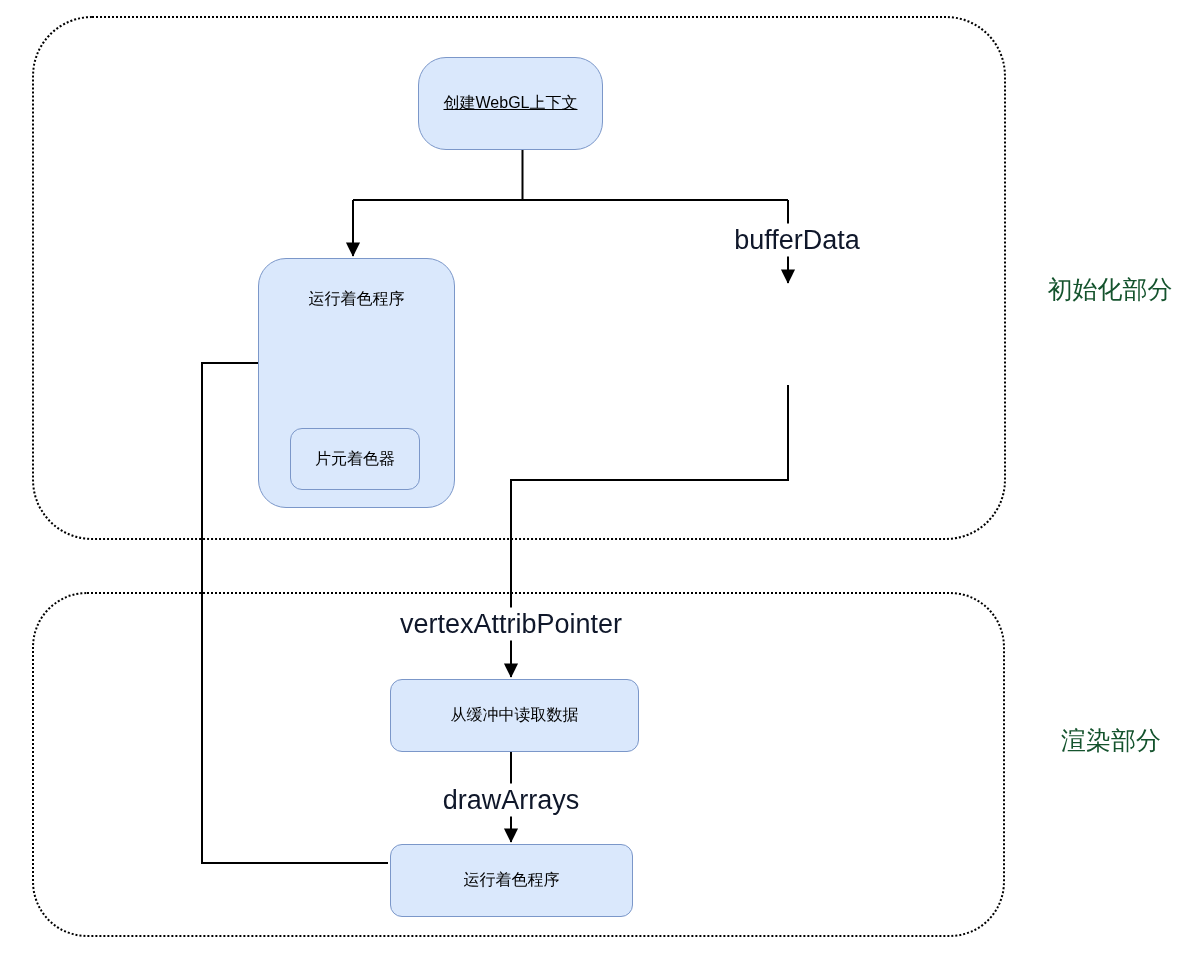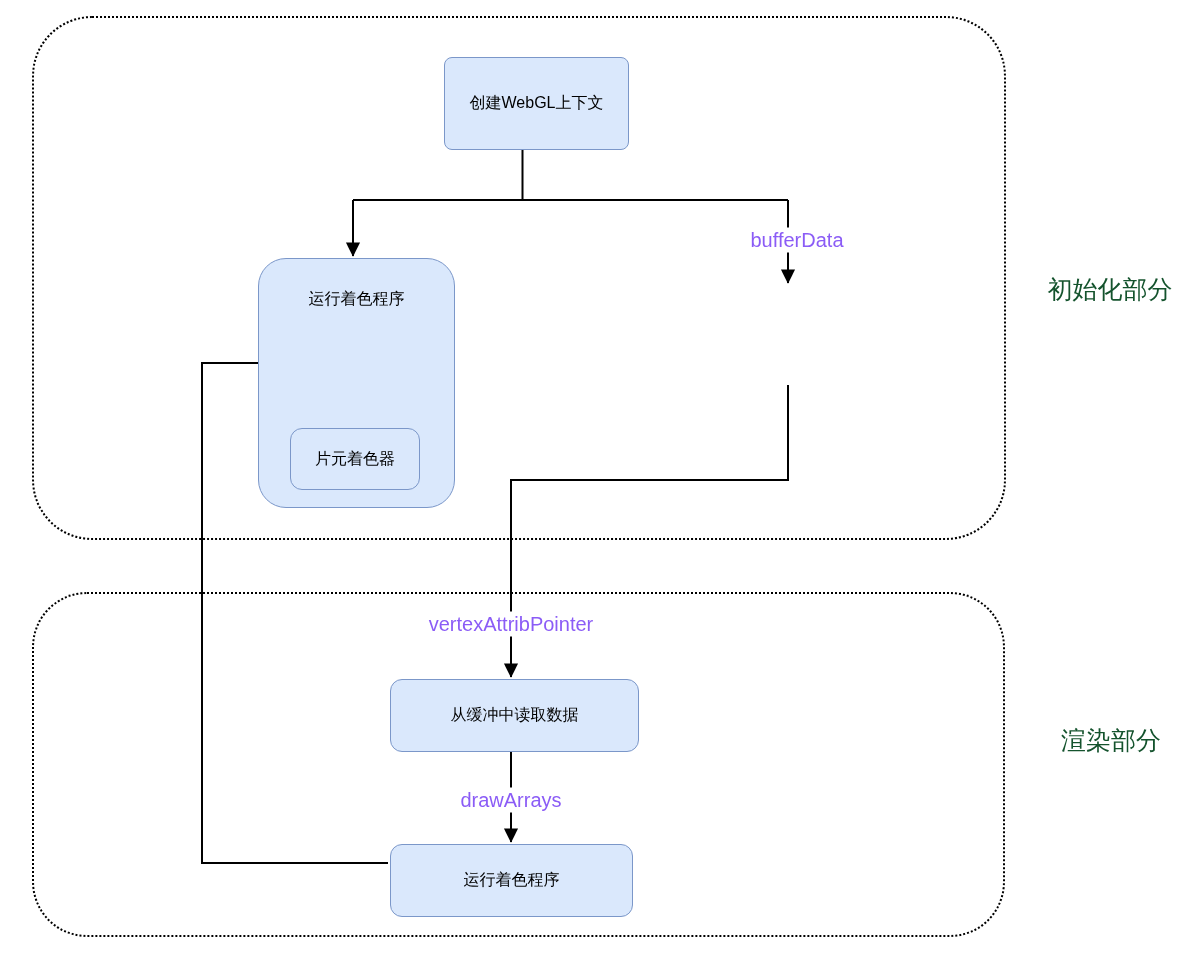--- a/index.html
+++ b/index.html
@@ -37,34 +37,34 @@
     background: #dae8fc;
     border: 1.5px solid #7b97c9;
     color: #000000;
     display: flex;
     align-items: center;
     justify-content: center;
     text-align: center;
     font-size: 16px;
     line-height: 1.3;
   }
-  #n-create-context  { left: 444px; top: 57px;  width: 185px; height: 93px;  border-radius: 8px; }
+  #n-create-context  { left: 418px; top: 57px;  width: 185px; height: 93px;  border-radius: 28px; text-decoration: underline; }
   #n-create-program  { left: 258px; top: 258px; width: 197px; height: 250px; border-radius: 28px;
                        align-items: flex-start; padding-top: 30px; }
   #n-vertex-shader   { left: 290px; top: 333px; width: 130px; height: 62px;  border-radius: 12px; }
   #n-fragment-shader { left: 290px; top: 428px; width: 130px; height: 62px;  border-radius: 12px; }
   #n-buffer-store    { left: 692px; top: 285px; width: 195px; height: 100px; border-radius: 16px; }
   #n-read-buffer     { left: 390px; top: 679px; width: 249px; height: 73px;  border-radius: 12px; }
   #n-run-program     { left: 390px; top: 844px; width: 243px; height: 73px;  border-radius: 12px; }
 
   .edge-label {
     position: absolute;
     background: #ffffff;
-    color: #8b5cf6;
-    font-size: 20px;
+    color: #0f172a;
+    font-size: 27px;
     padding: 1px 4px;
     white-space: nowrap;
     transform: translate(-50%, -50%);
   }
   #lbl-bufferdata   { left: 797px; top: 240px; }
   #lbl-vap          { left: 511px; top: 624px; }
   #lbl-drawarrays   { left: 511px; top: 800px; }
 
   .side-label {
     position: absolute;

